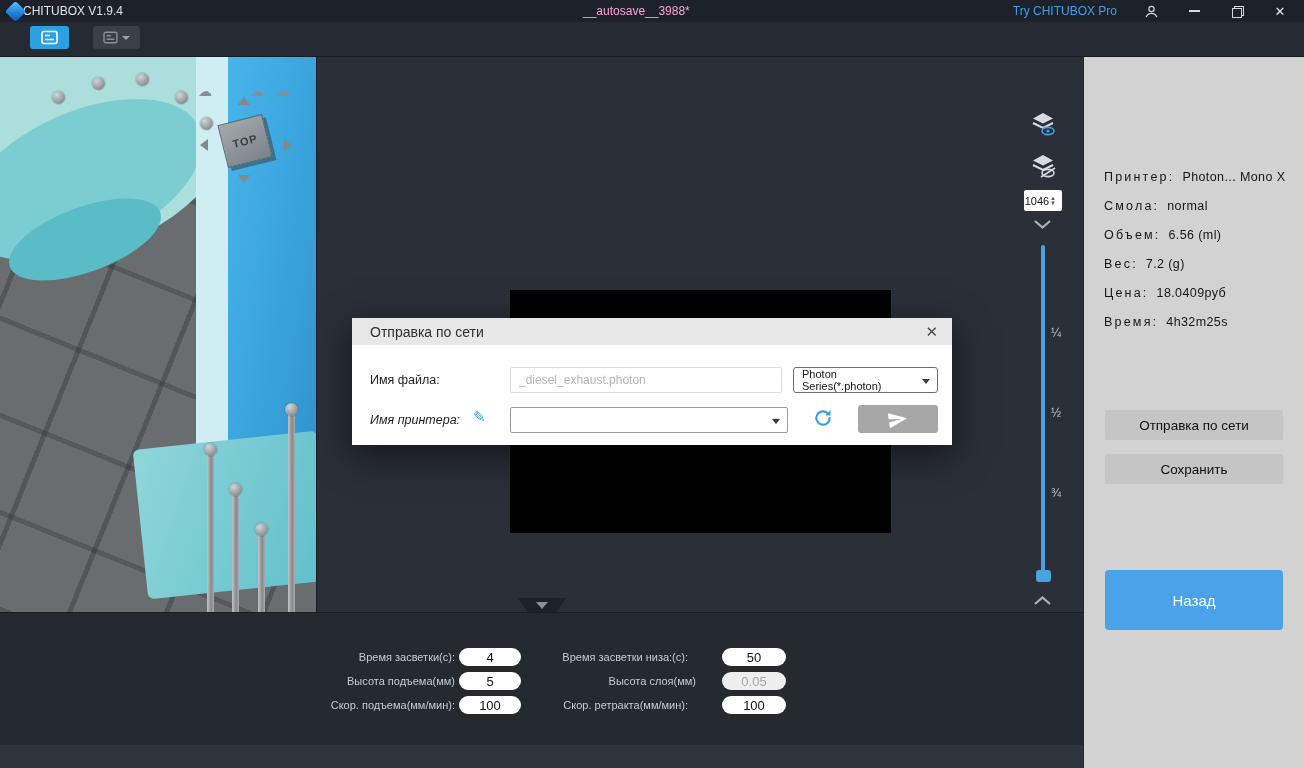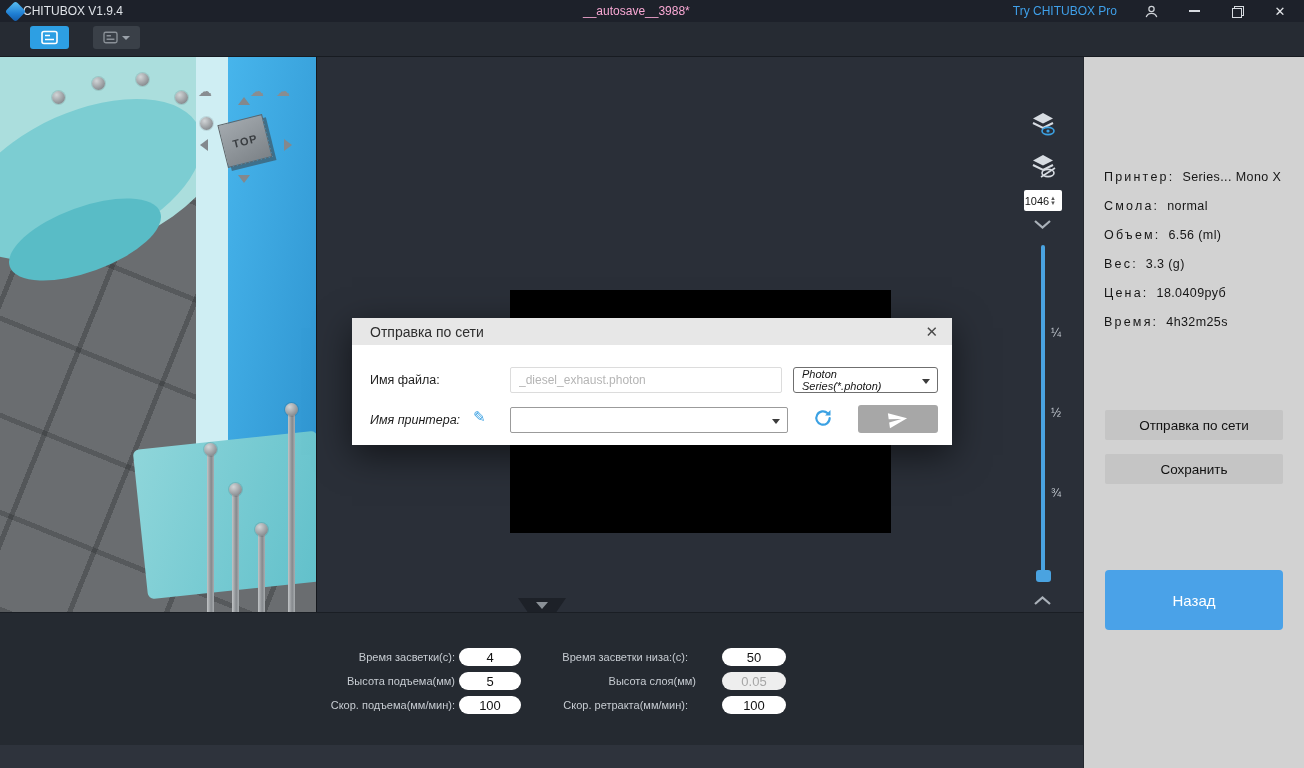--- a/index.html
+++ b/index.html
@@ -106,21 +106,21 @@
   .dialog-header{height:27px;background:#e7e7e7;display:flex;align-items:center;padding:0 14px 0 18px;}
   .dialog-title{font-size:14px;color:#2e2e2e;flex:1;}
   .dialog-close{font-size:15px;color:#4a4a4a;cursor:pointer;}
   .dialog-body{height:100px;background:#fff;position:relative;}
   .row-label{position:absolute;font-size:12.5px;color:#1d1d1d;}
   .lbl-file{left:18px;top:28px;}
   .lbl-printer{left:18px;top:68px;font-style:italic;}
   .file-input{position:absolute;left:158px;top:22px;width:272px;height:26px;border:1px solid #dcdcdc;border-radius:2px;
               color:#b5b5b5;font-size:12px;padding:0 8px;font-family:inherit;}
   .type-select{position:absolute;left:441px;top:22px;width:145px;height:26px;border:1px solid #6f6f6f;border-radius:3px;
-               background:#fff;display:flex;align-items:center;padding:0 20px 0 8px;font-size:11px;color:#141414;cursor:pointer;font-style:italic;}
+               background:#fff;display:flex;align-items:center;padding:0 20px 0 8px;font-size:11px;color:#141414;cursor:pointer;}
   .type-select .tri,.printer-combo .tri{position:absolute;right:7px;top:11px;width:0;height:0;
                border-left:4px solid transparent;border-right:4px solid transparent;border-top:5px solid #3c3c3c;}
   .pencil{position:absolute;left:121px;top:63px;color:#3ba1e3;font-size:15px;cursor:pointer;}
   .printer-combo{position:absolute;left:158px;top:62px;width:278px;height:26px;border:1px solid #9b9b9b;border-radius:2px;
                  background:#fff;cursor:pointer;}
   .refresh-btn{position:absolute;left:459px;top:62px;width:24px;height:24px;border:none;background:transparent;cursor:pointer;padding:0;}
   .send-btn{position:absolute;left:506px;top:60px;width:80px;height:28px;background:#a7a7a7;border:none;border-radius:3px;
             display:flex;align-items:center;justify-content:center;cursor:pointer;}
 </style>
 </head>
@@ -240,30 +240,30 @@
   <span class="frac" style="top:486px;">¾</span>
   <div class="slider-handle"></div>
   <span class="chev" style="top:592px;">
     <svg width="19" height="11">
         <polyline points="2,9 9.5,2.5 17,9" fill="none" stroke="#aab1b9" stroke-width="2.2"></polyline>
       </svg>
   </span>
 
   <aside class="right-panel">
     <div class="info-row" style="top:113px;">
-      <span class="lb">Принтер:</span><span class="vl">Series... Mono X</span>
+      <span class="lb">Принтер:</span><span class="vl">Photon... Mono X</span>
     </div>
     <div class="info-row" style="top:142px;">
       <span class="lb">Смола:</span><span class="vl">normal</span>
     </div>
     <div class="info-row" style="top:171px;">
       <span class="lb">Объем:</span><span class="vl">6.56 (ml)</span>
     </div>
     <div class="info-row" style="top:200px;">
-      <span class="lb">Вес:</span><span class="vl">3.3 (g)</span>
+      <span class="lb">Вес:</span><span class="vl">7.2 (g)</span>
     </div>
     <div class="info-row" style="top:229px;">
       <span class="lb">Цена:</span><span class="vl">18.0409руб</span>
     </div>
     <div class="info-row" style="top:258px;">
       <span class="lb">Время:</span><span class="vl">4h32m25s</span>
     </div>
     <button class="panel-btn btn-send">Отправка по сети</button>
     <button class="panel-btn btn-save">Сохранить</button>
     <button class="panel-btn btn-back">Назад</button>

